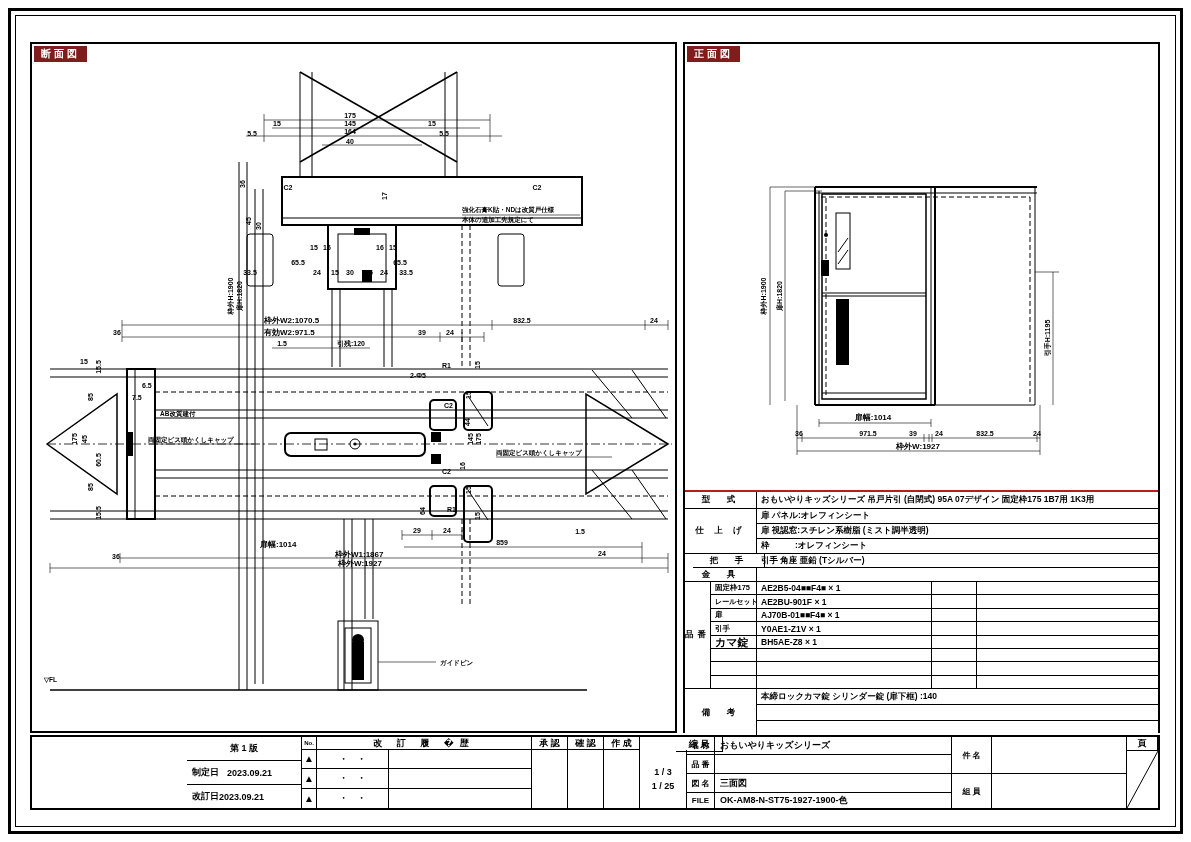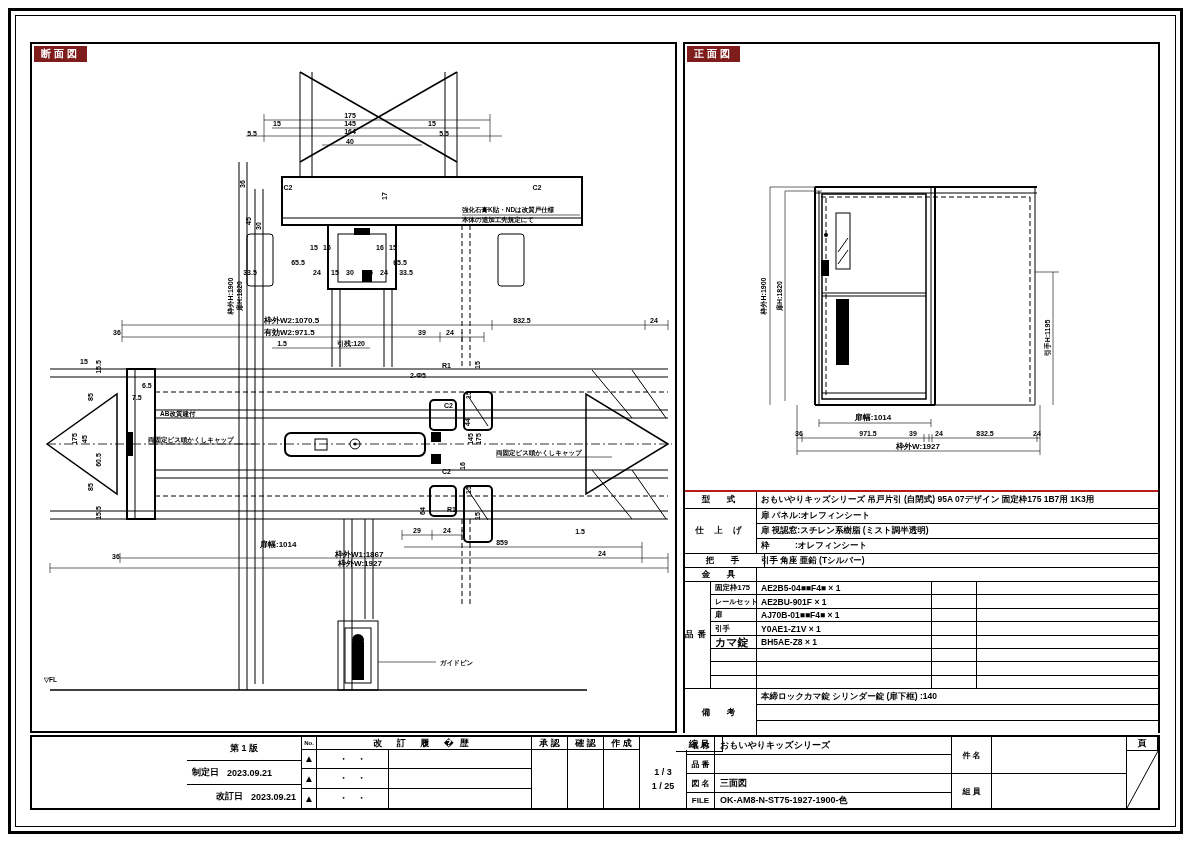--- a/index.html
+++ b/index.html
@@ -316,21 +316,21 @@
     </g>
   </svg>
 
   <div class="spec">
     <div class="cell lab" style="left:0;top:0;width:72px;height:17px">型　式</div>
     <div class="cell" style="left:72px;top:0;width:401px;height:17px;border-right:none">おもいやりキッズシリーズ 吊戸片引 (自閉式) 95A 07デザイン 固定枠175 1B7用 1K3用</div>
     <div class="cell lab" style="left:0;top:17px;width:72px;height:45px">仕 上 げ</div>
     <div class="cell" style="left:72px;top:17px;width:401px;height:15px;border-right:none">扉 パネル:オレフィンシート</div>
     <div class="cell" style="left:72px;top:47px;width:401px;height:15px;border-right:none">枠　　　:オレフィンシート</div>
     <div class="cell" style="left:72px;top:32px;width:401px;height:15px;border-right:none">扉 視認窓:スチレン系樹脂 (ミスト調半透明)</div>
-    <div class="cell lab" style="left:0;top:62px;width:80px;height:14px">把　手</div>
+    <div class="cell lab" style="left:8px;top:62px;width:72px;height:14px">把　手</div>
     <div class="cell" style="left:72px;top:62px;width:401px;height:14px;border-right:none">引手 角座 亜鉛 (Tシルバー)</div>
     <div class="cell lab" style="left:0;top:76px;width:72px;height:14px">金　具</div>
     <div class="cell" style="left:72px;top:76px;width:401px;height:14px;border-right:none"></div>
     <div class="cell lab vlab" style="left:0;top:90px;width:26px;height:107px">品番</div>
     <div class="cell" style="left:26px;top:90px;width:46px;height:13px;font-size:7.5px">固定枠175</div>
     <div class="cell" style="left:72px;top:90px;width:175px;height:13px">AE2B5-04■■F4■ × 1</div>
     <div class="cell" style="left:247px;top:90px;width:45px;height:13px"></div>
     <div class="cell" style="left:292px;top:90px;width:181px;height:13px;border-right:none"></div>
     <div class="cell" style="left:26px;top:103px;width:46px;height:14px;font-size:7px">レールセット</div>
     <div class="cell" style="left:72px;top:103px;width:175px;height:14px">AE2BU-901F × 1</div>
@@ -366,21 +366,21 @@
     <div class="cell nob" style="left:72px;top:229px;width:401px;height:16px;border-right:none"></div>
   </div>
 </div>
 
 <div class="tb">
   <div class="tcell" style="left:155px;top:0;width:115px;height:24px">第 1 版</div>
   <div class="tcell" style="left:155px;top:24px;width:115px;height:24px;justify-content:flex-start;padding:0 5px;gap:8px">
     <span>制定日</span>
     <span>2023.09.21</span>
   </div>
-  <div class="tcell" style="left:155px;top:48px;width:115px;height:23px;border-bottom:none;justify-content:flex-end;padding:0 5px;gap:8px">
+  <div class="tcell" style="left:155px;top:48px;width:115px;height:23px;border-bottom:none;justify-content:flex-start;padding:0 5px;">
     <span>改訂日</span>
     <span>2023.09.21</span>
   </div>
   <div class="tcell" style="left:270px;top:0;width:15px;height:13px;font-size:6px">No.</div>
   <div class="tcell tri" style="left:270px;top:13px;width:15px;height:19px">▲</div>
   <div class="tcell tri" style="left:270px;top:32px;width:15px;height:20px">▲</div>
   <div class="tcell tri" style="left:270px;top:52px;width:15px;height:19px;border-bottom:none">▲</div>
   <div class="tcell" style="left:285px;top:0;width:215px;height:13px;letter-spacing:6px">改 訂 履 �歴</div>
   <div class="tcell" style="left:285px;top:13px;width:72px;height:19px">・　・</div>
   <div class="tcell" style="left:357px;top:13px;width:143px;height:19px"></div>

